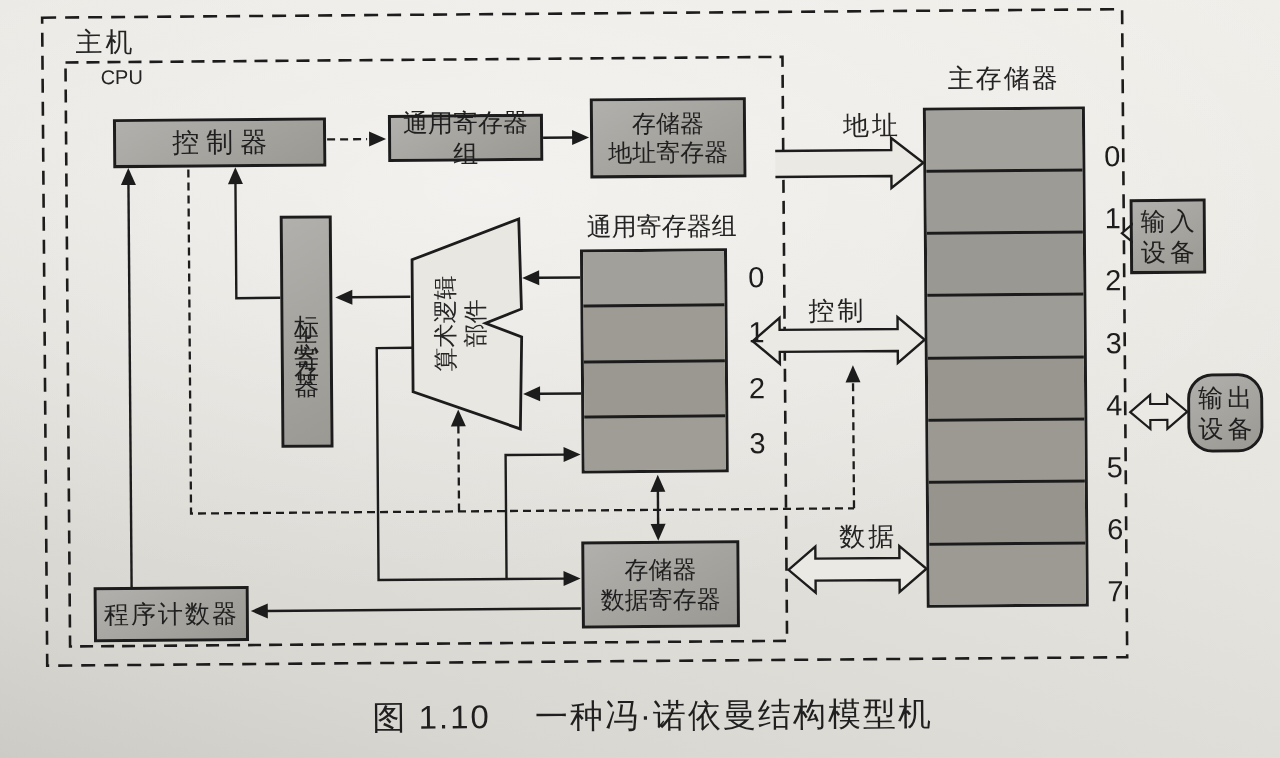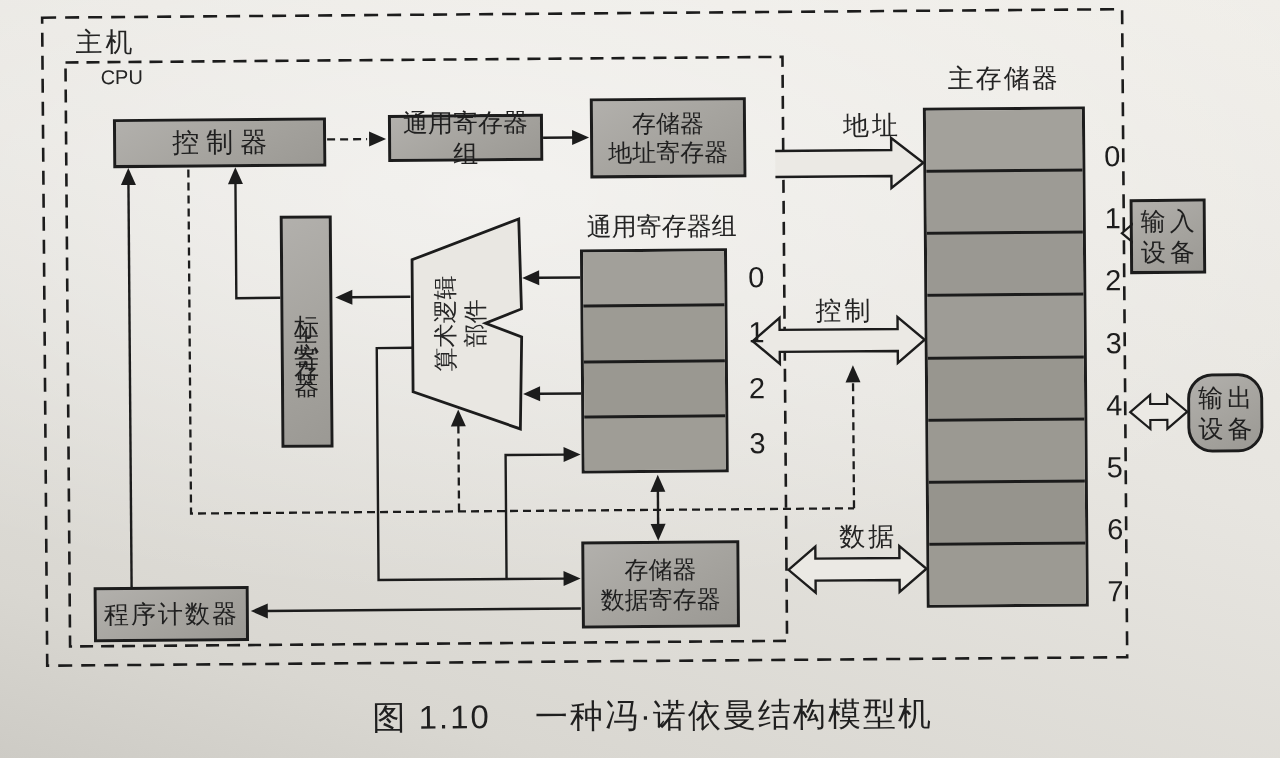--- a/index.html
+++ b/index.html
@@ -29,21 +29,21 @@
   .flagreg span{writing-mode:vertical-rl;letter-spacing:15px;}
   .ir{left:92px;top:583px;width:155px;height:55px;font-size:25px;letter-spacing:2px;}
   .mdr{left:580px;top:541px;width:158px;height:87px;font-size:24px;}
   .iobox{width:76px;font-size:25px;letter-spacing:4px;padding-left:4px;}
   .input-dev{left:1131px;top:203px;height:75px;}
   .output-dev{left:1187px;top:378px;height:79px;border-radius:25px;}
   .reg-label{left:558px;top:210px;width:210px;text-align:center;font-size:25px;}
   .mem-label{left:920px;top:64px;width:172px;text-align:center;font-size:26px;letter-spacing:2px;}
   .bus-lbl{font-size:26px;letter-spacing:3px;}
   .addr-lbl{left:803px;top:110px;width:100px;text-align:right;}
-  .ctl-lbl{left:816px;top:295px;width:100px;}
+  .ctl-lbl{left:788px;top:295px;width:100px;text-align:center;}
   .data-lbl{left:817px;top:521px;width:100px;text-align:center;}
   .alu-lbl{
     position:absolute;left:387px;top:291px;width:150px;height:62px;
     transform:rotate(-90deg);text-align:center;font-size:24px;line-height:30px;color:#262626;
   }
   .cellstack{position:absolute;border:3px solid #1c1c1c;box-sizing:border-box;display:flex;flex-direction:column;}
   .cell{position:relative;flex:1 1 0;}
   .cell + .cell{border-top:3px solid #1c1c1c;}
   .regfile{left:581px;top:249px;width:147px;height:224px;}
   .memory{left:925px;top:110px;width:162px;height:500px;}

